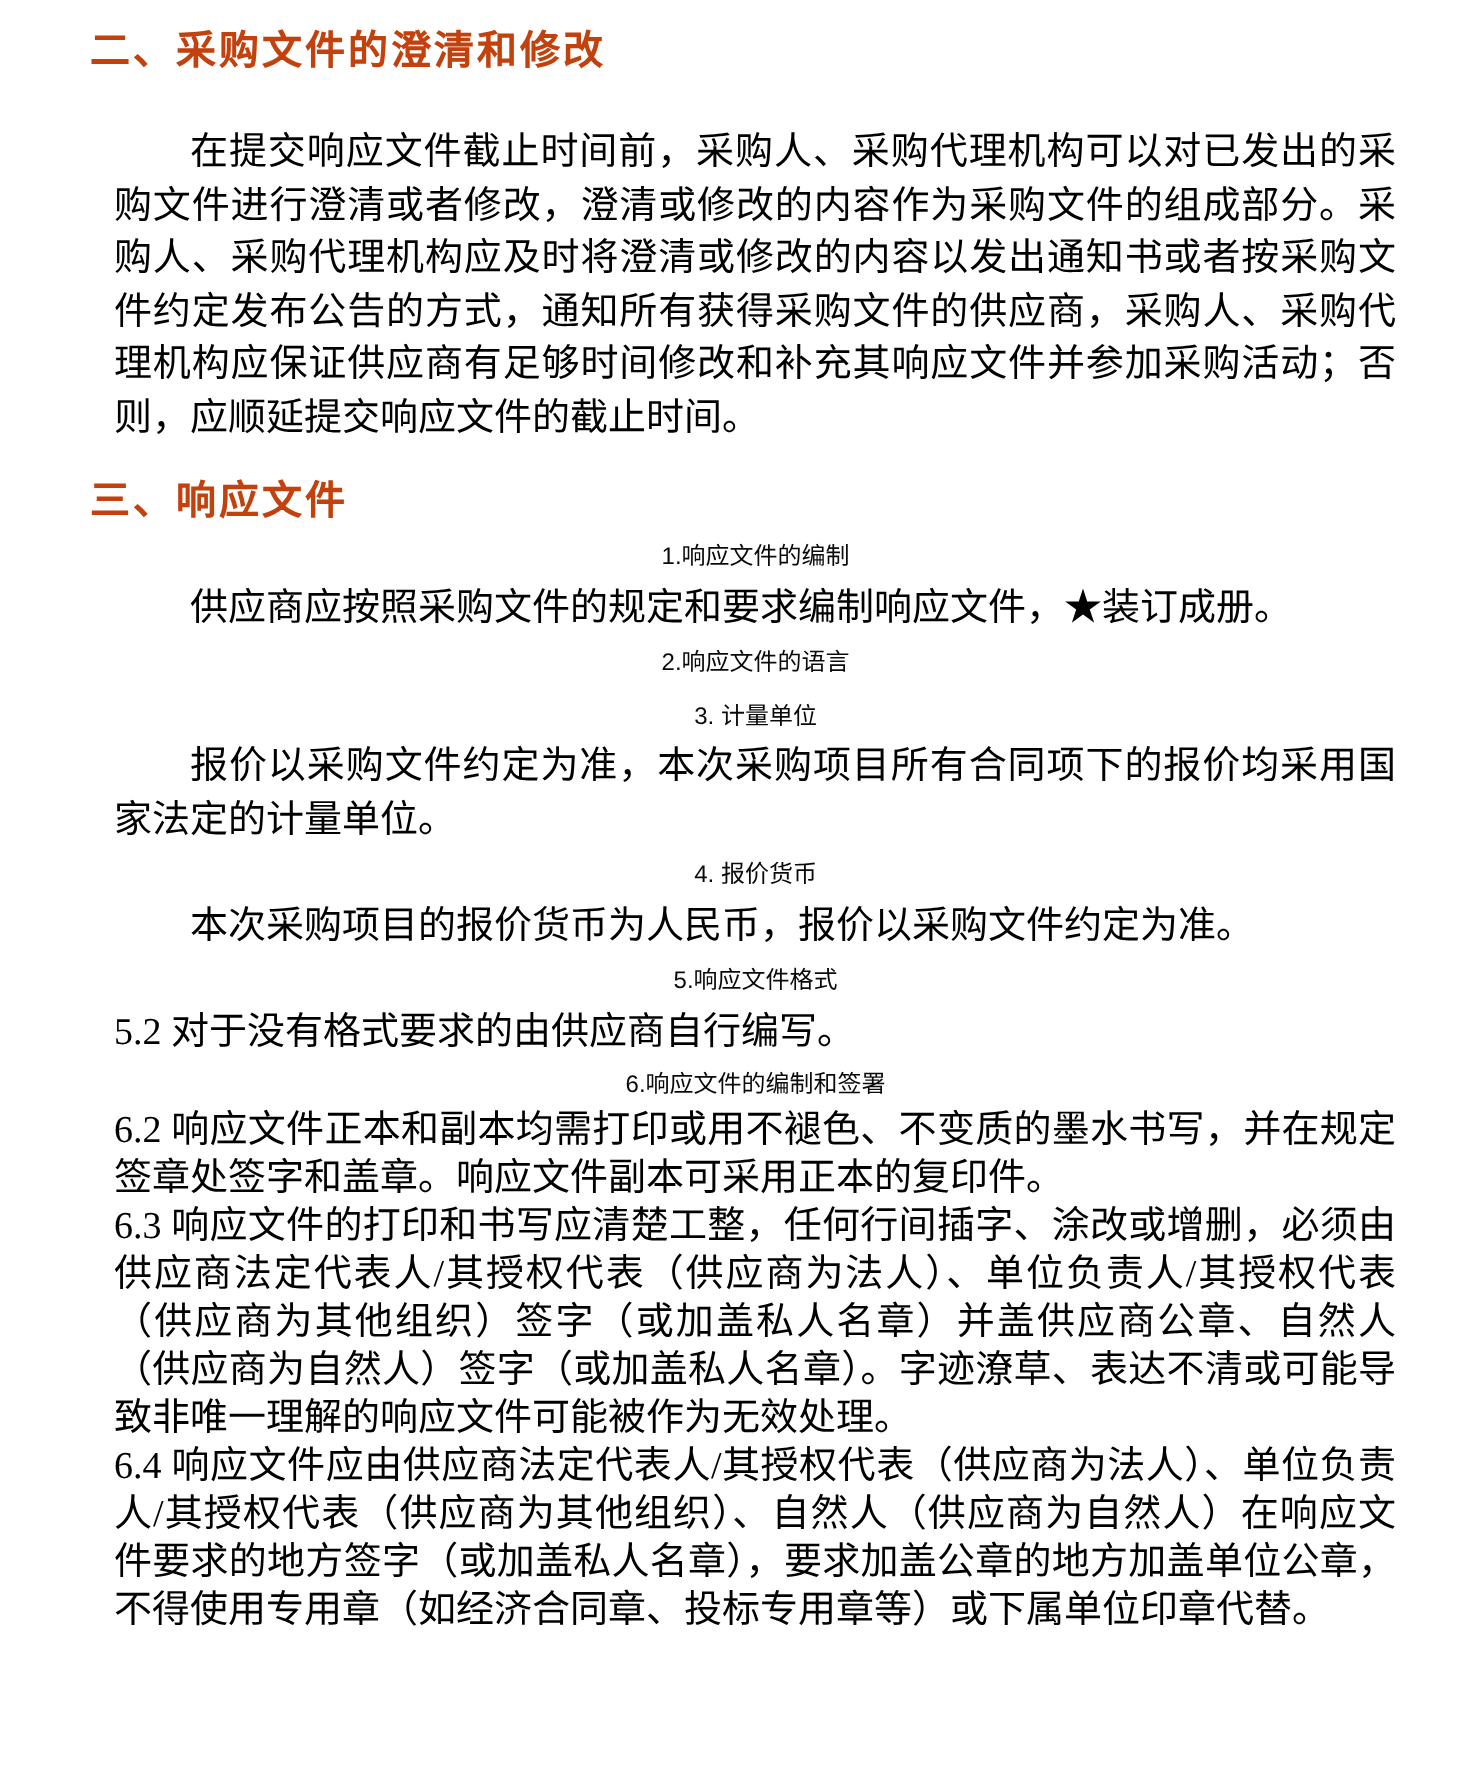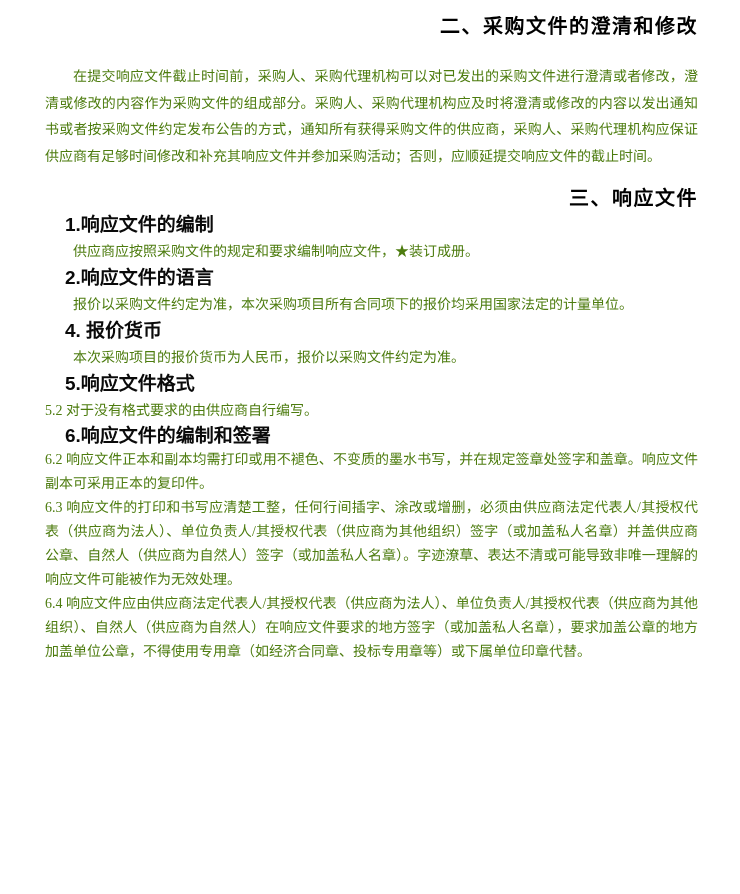--- a/index.html
+++ b/index.html
@@ -12,61 +12,63 @@
   .page {
     width: 740px; height: 894px;
     padding: 12px 42px 6px 45px;
     overflow: hidden;
     background: #ffffff;
   }
   .sec-title {
     font-family: "Liberation Sans", "DejaVu Sans", sans-serif;
     font-size: 20px;
     font-weight: 700;
-    text-align: right;
+    text-align: left;
     line-height: 28px;
     letter-spacing: 1.5px;
-    color: #000000;
+    color: #c2410c;
   }
   .sec-title.second { margin-top: 14px; }
   .body-para {
-    font-size: 14px;
+    font-size: 19px;
     line-height: 26.5px;
     text-align: justify;
-    color: #4d7c0f;
+    color: #000000;
+    margin-left: 12px;
   }
   .intro-para { margin-top: 24px; }
   .indent2 { text-indent: 2em; }
   .clause-h {
     font-family: "Liberation Sans", "DejaVu Sans", sans-serif;
-    font-size: 19px;
-    font-weight: 700;
+    font-size: 12px;
+    font-weight: 400;
     line-height: 26.5px;
     text-indent: 1.05em;
-    text-align: left;
+    text-align: center;
     color: #0a0a0a;
   }
   .tight { line-height: 24px; }
 </style>
 </head>
 <body>
 
 <div class="page">
 
   <div class="sec-title">二、采购文件的澄清和修改</div>
 
   <p class="body-para indent2 intro-para">在提交响应文件截止时间前，采购人、采购代理机构可以对已发出的采购文件进行澄清或者修改，澄清或修改的内容作为采购文件的组成部分。采购人、采购代理机构应及时将澄清或修改的内容以发出通知书或者按采购文件约定发布公告的方式，通知所有获得采购文件的供应商，采购人、采购代理机构应保证供应商有足够时间修改和补充其响应文件并参加采购活动；否则，应顺延提交响应文件的截止时间。</p>
 
   <div class="sec-title second">三、响应文件</div>
 
   <div class="clause-h">1.响应文件的编制</div>
   <p class="body-para indent2">供应商应按照采购文件的规定和要求编制响应文件，★装订成册。</p>
 
   <div class="clause-h">2.响应文件的语言</div>
 
+  <div class="clause-h">3. 计量单位</div>
   <p class="body-para indent2">报价以采购文件约定为准，本次采购项目所有合同项下的报价均采用国家法定的计量单位。</p>
 
   <div class="clause-h">4. 报价货币</div>
   <p class="body-para indent2">本次采购项目的报价货币为人民币，报价以采购文件约定为准。</p>
 
   <div class="clause-h">5.响应文件格式</div>
   <p class="body-para">5.2 对于没有格式要求的由供应商自行编写。</p>
 
   <div class="clause-h tight">6.响应文件的编制和签署</div>
   <p class="body-para tight">6.2 响应文件正本和副本均需打印或用不褪色、不变质的墨水书写，并在规定签章处签字和盖章。响应文件副本可采用正本的复印件。</p>

